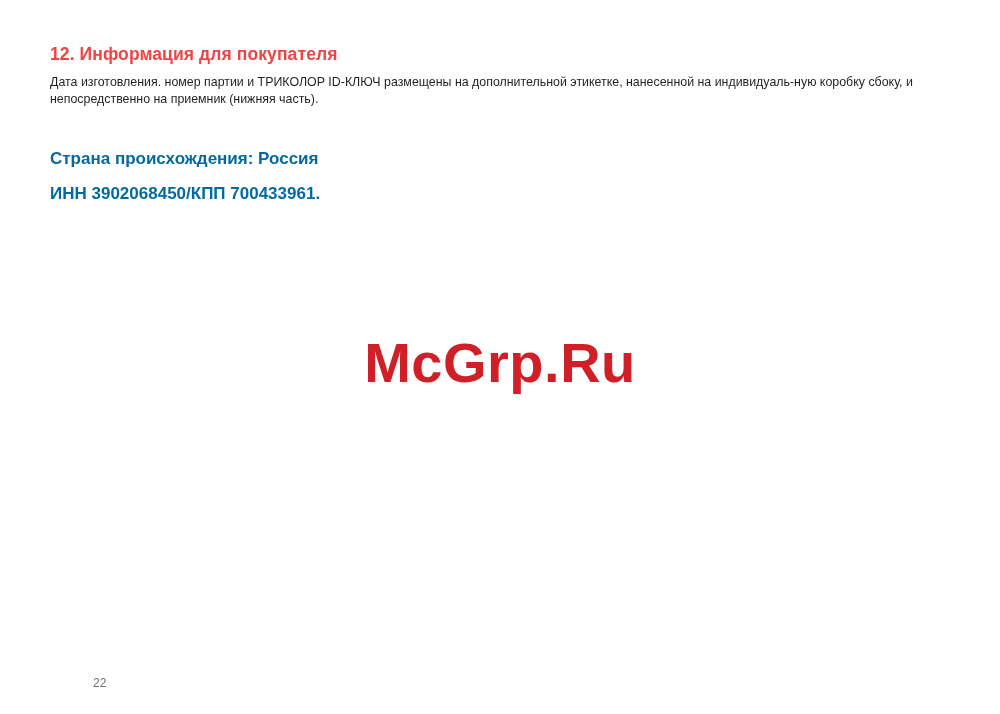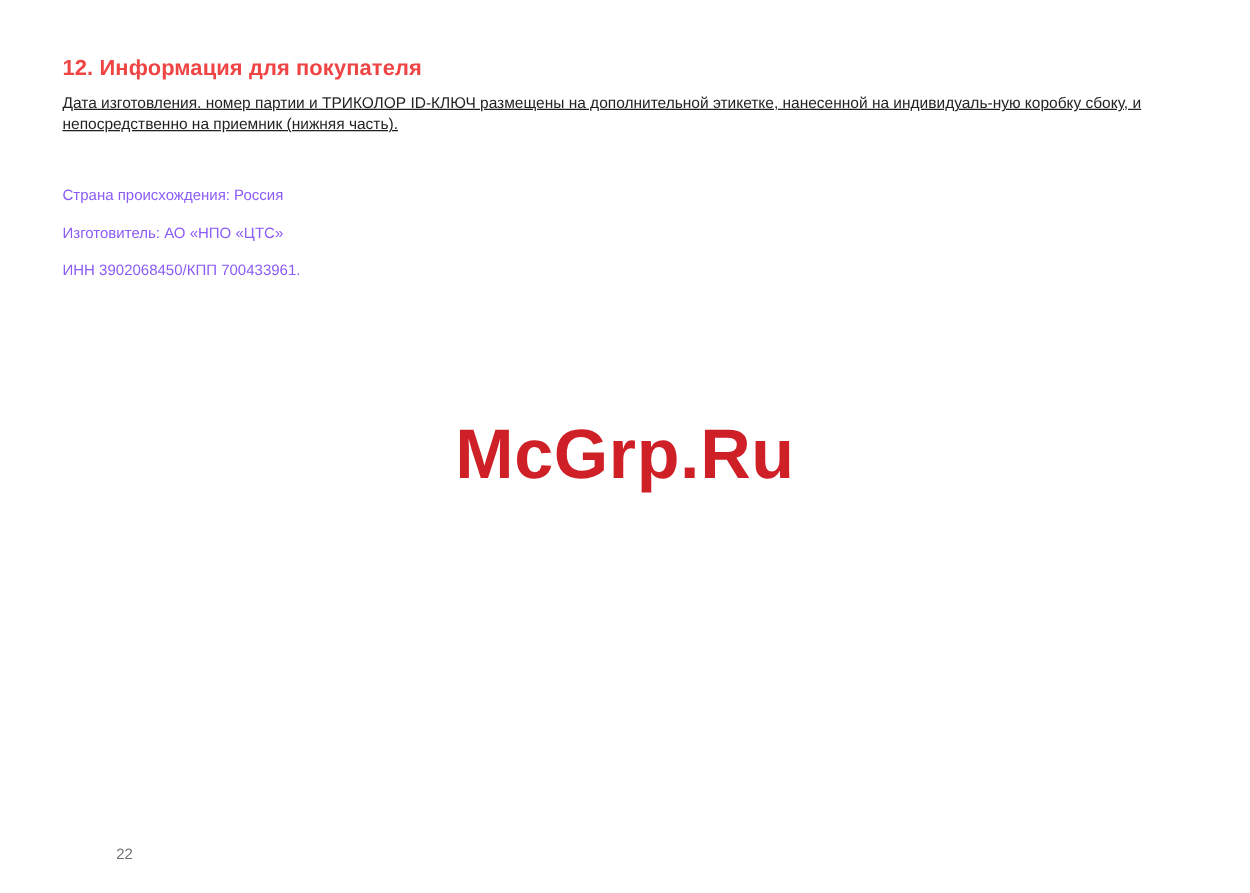--- a/index.html
+++ b/index.html
@@ -38,32 +38,32 @@
     margin: 0 0 9px 0;
     line-height: 1.2;
   }
 
   .intro-paragraph {
     font-size: 12.4px;
     line-height: 1.38;
     color: #231f20;
     margin: 0;
     width: 885px;
-    text-decoration: underline;
   }
 
   .details {
     margin-top: 42px;
   }
 
   .details p {
-    font-size: 12px;
+    font-size: 17px;
     line-height: 1.0;
-    color: #8b5cf6;
+    color: #0369a1;
     margin: 0 0 18px 0;
+    font-weight: bold;
   }
 
   .details p.tight {
     margin-bottom: 6px;
   }
 
   .watermark {
     position: absolute;
     left: 0;
     right: 0;
@@ -91,21 +91,20 @@
 <div class="page">
 
   <div class="content">
 
     <h1 class="section-title">12. Информация для покупателя</h1>
 
     <p class="intro-paragraph">Дата изготовления. номер партии и ТРИКОЛОР ID-КЛЮЧ размещены на дополнительной этикетке, нанесенной на индивидуаль-ную коробку сбоку, и непосредственно на приемник (нижняя часть).</p>
 
     <div class="details">
       <p>Страна происхождения: Россия</p>
-      <p>Изготовитель: АО «НПО «ЦТС»</p>
       <p>ИНН 3902068450/КПП 700433961.</p>
     </div>
 
   </div>
 
   <div class="watermark">McGrp.Ru</div>
 
   <div class="page-number">22</div>
 
 </div>

